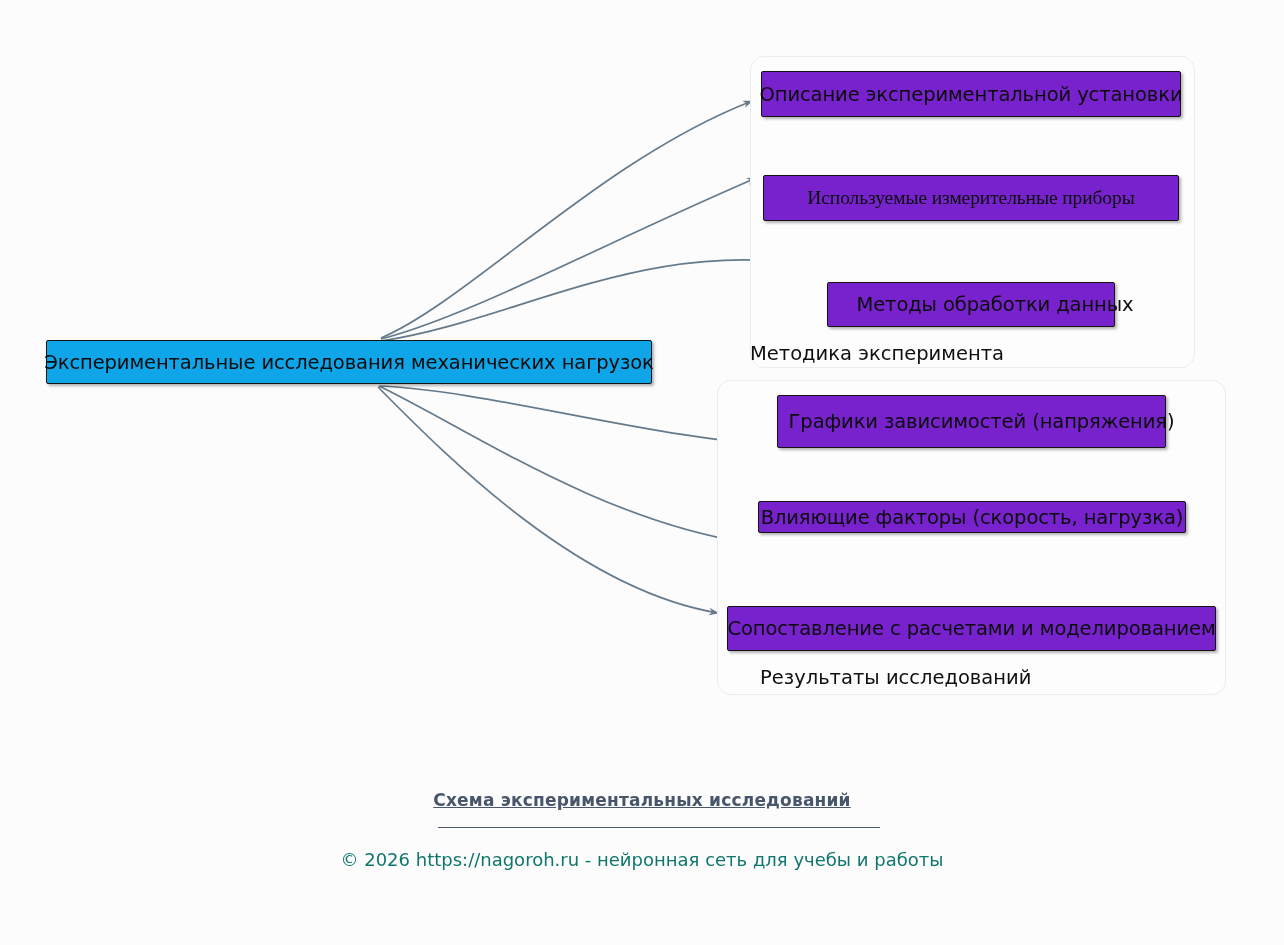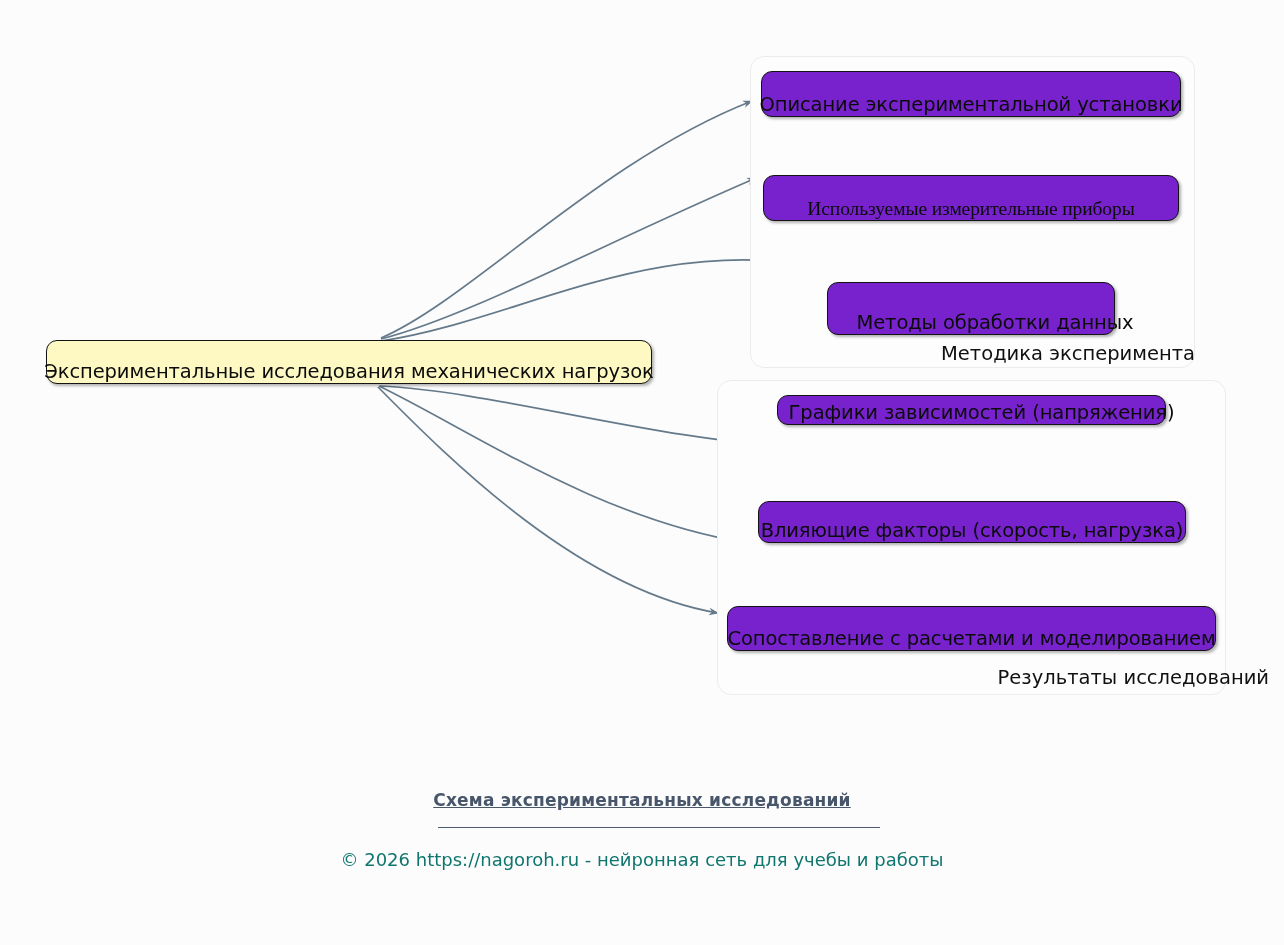--- a/index.html
+++ b/index.html
@@ -28,42 +28,42 @@
     position: absolute;
     background: #fefdfe;
     border: 1.3px solid #ececec;
     border-radius: 14px;
     box-sizing: border-box;
   }
   .cluster-label {
     position: absolute;
     left: 0;
     width: 100%;
-    text-align: right;
+    text-align: left;
     font-size: 19.5px;
     color: #101010;
     white-space: nowrap;
   }
 
   
   .node {
     position: absolute;
     box-sizing: border-box;
     display: flex;
-    align-items: flex-end;
+    align-items: center;
     justify-content: center;
-    border-radius: 11px;
+    border-radius: 2px;
     border: 1.6px solid #141414;
     font-size: 19.5px;
     color: #0b0b0b;
     white-space: nowrap;
     letter-spacing: -0.1px;
     box-shadow: 2px 2px 3px rgba(0,0,0,0.30);
   }
-  .node.root { background: #fef9c3; }
+  .node.root { background: #0ea5e9; }
   .node.leaf { background: #7722cc; }
   #footer-title {
     position: absolute;
     left: 0; top: 790px;
     width: 1284px;
     text-align: center;
     font-size: 17px;
     font-weight: bold;
     color: #47566a;
     letter-spacing: 0.2px;
@@ -109,32 +109,32 @@
 <div class="cluster-label" style="left:750px; top:342px; width:445px;">Методика эксперимента</div>
 
 <div class="node leaf" style="left:761px; top:71px; width:420px; height:46px;">
   <span>Описание экспериментальной установки</span>
 </div>
 
 <div class="node leaf" style="left:763px; top:175px; width:416px; height:46px;font-family:Liberation Serif, serif;">
   <span>Используемые измерительные приборы</span>
 </div>
 
-<div class="node leaf" style="left:827px; top:282px; width:288px; height:53px;padding-left:48px;">
+<div class="node leaf" style="left:827px; top:282px; width:288px; height:45px;padding-left:48px;">
   <span>Методы обработки данных</span>
 </div>
 
 <div class="cluster" style="left:717px; top:380px; width:509px; height:315px;"></div>
 <div class="cluster-label" style="left:717px; top:666px; width:509px;padding-left:43px;">Результаты исследований</div>
 
-<div class="node leaf" style="left:777px; top:395px; width:389px; height:30px;padding-left:20px;">
+<div class="node leaf" style="left:777px; top:395px; width:389px; height:53px;padding-left:20px;">
   <span>Графики зависимостей (напряжения)</span>
 </div>
 
-<div class="node leaf" style="left:758px; top:501px; width:428px; height:42px;">
+<div class="node leaf" style="left:758px; top:501px; width:428px; height:32px;">
   <span>Влияющие факторы (скорость, нагрузка)</span>
 </div>
 
 <div class="node leaf" style="left:727px; top:606px; width:489px; height:45px;">
   <span>Сопоставление с расчетами и моделированием</span>
 </div>
 
 <div class="node root" style="left:46px; top:340px; width:606px; height:44px;">
   <span>Экспериментальные исследования механических нагрузок</span>
 </div>

